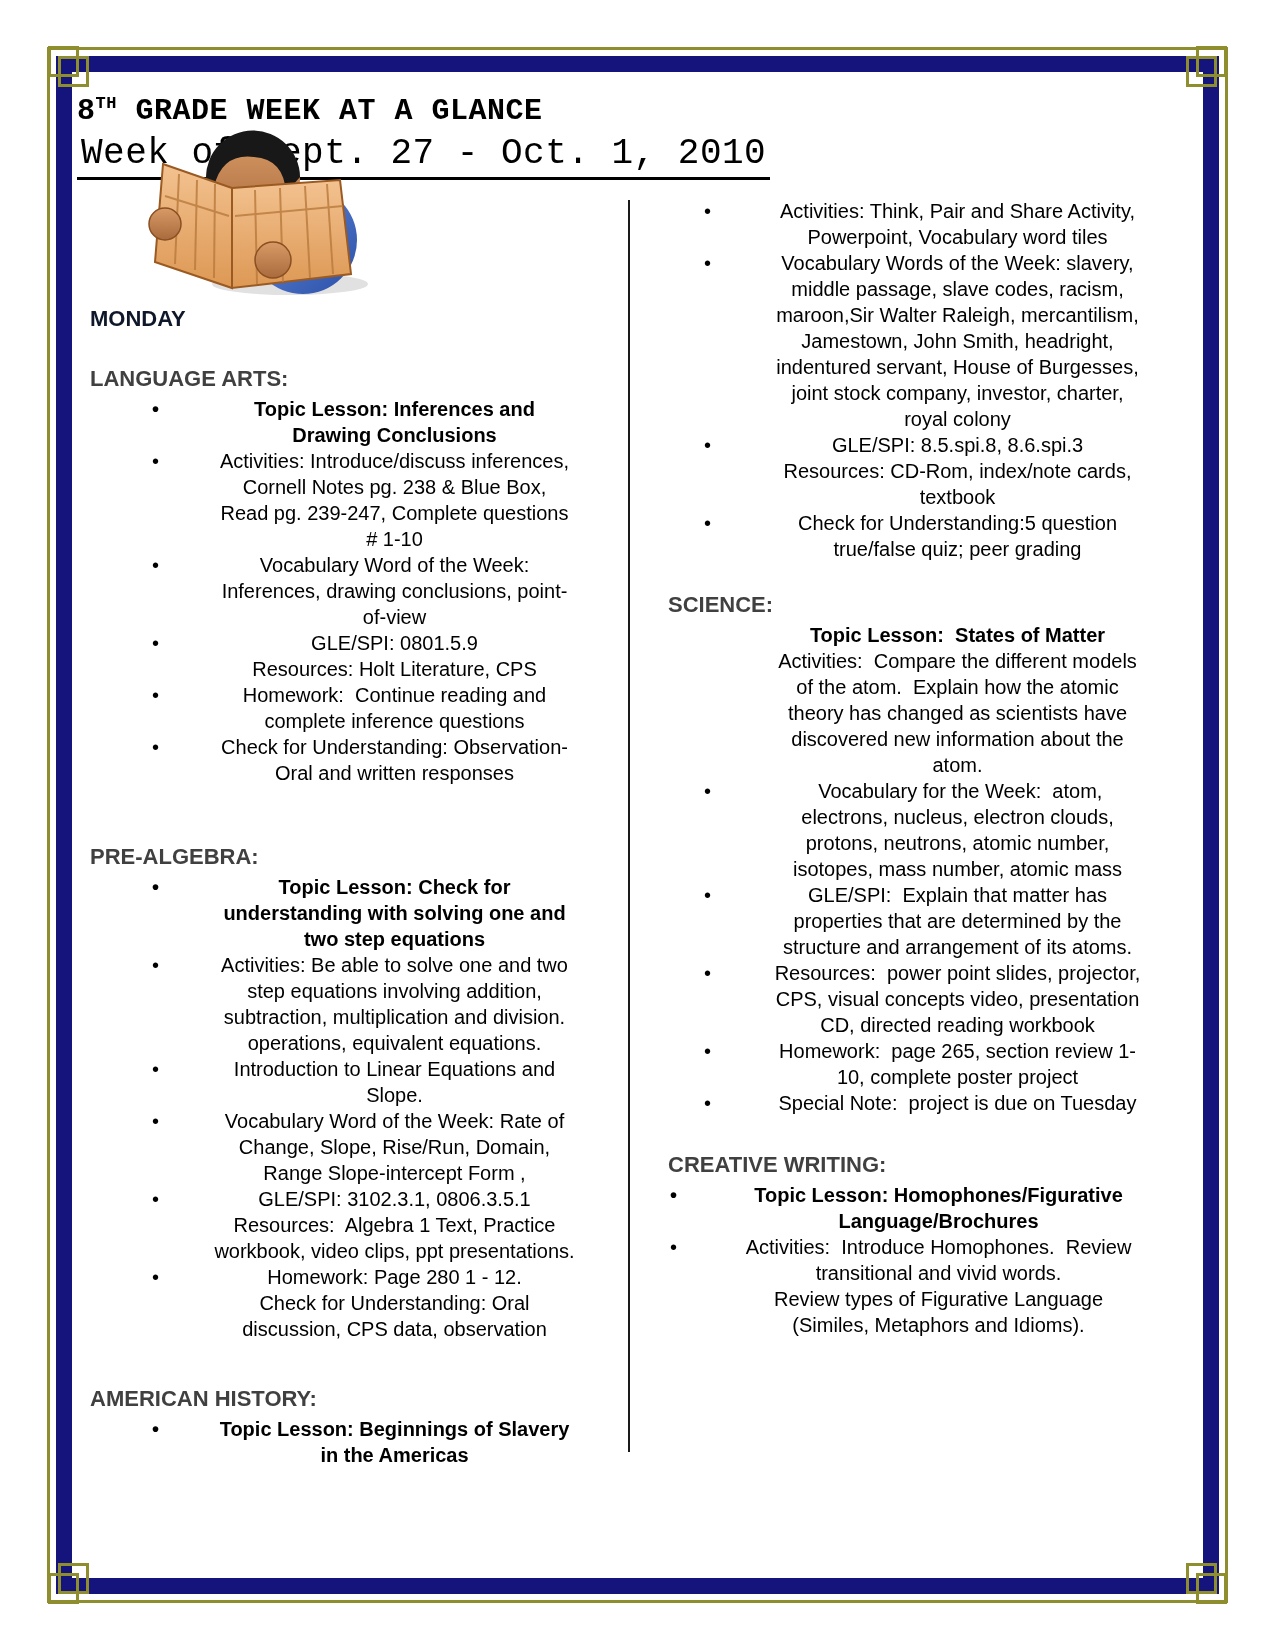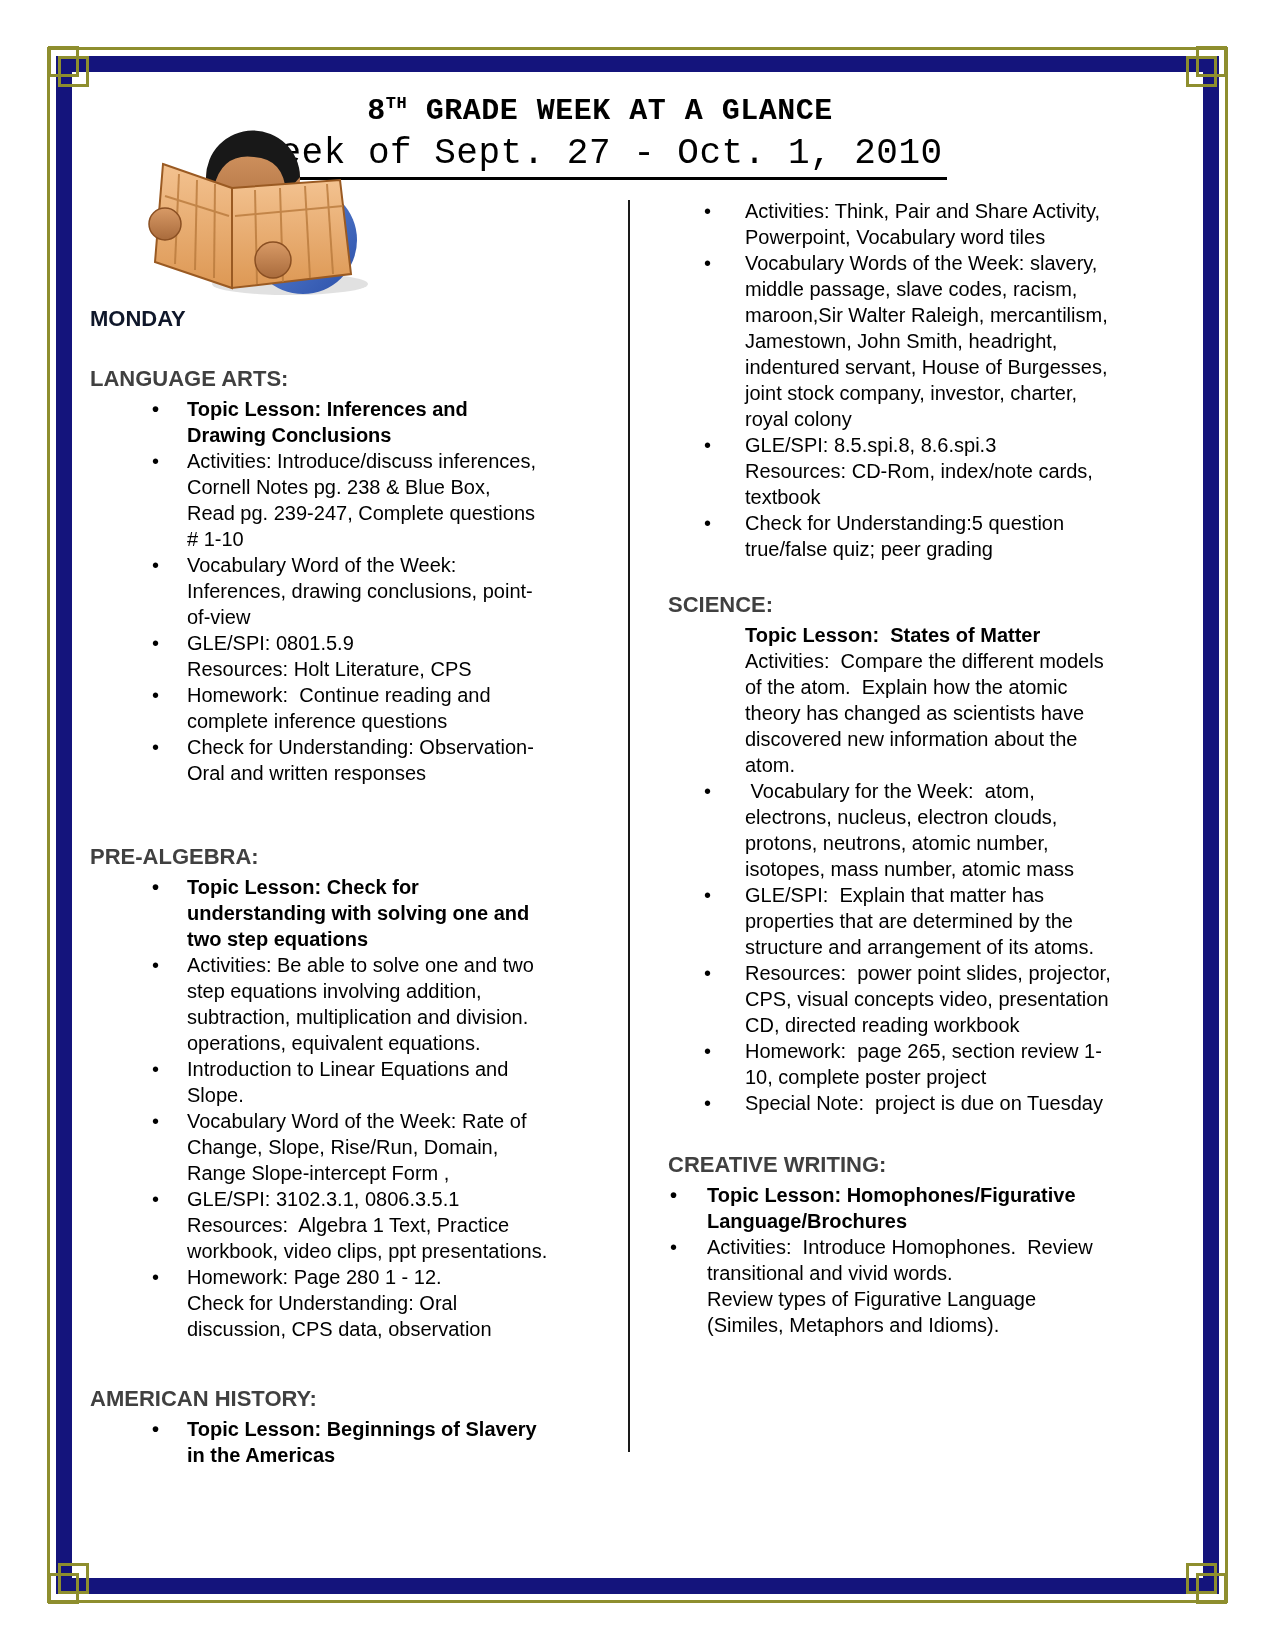--- a/index.html
+++ b/index.html
@@ -13,21 +13,21 @@
   .gold-rect { position:absolute; inset:47px; border:3px solid #8e8e2e; }
   .navy-rect { position:absolute; inset:56px; border:16px solid #14147c; }
   .corner { position:absolute; width:25px; height:25px; border:3px solid #8e8e2e; background:transparent; }
   .c-tl1 { left:48px;  top:46px; }   .c-tl2 { left:58px;  top:56px; }
   .c-tr1 { right:48px; top:46px; }   .c-tr2 { right:58px; top:56px; }
   .c-bl1 { left:48px;  bottom:46px; }.c-bl2 { left:58px;  bottom:56px; }
   .c-br1 { right:48px; bottom:46px; }.c-br2 { right:58px; bottom:56px; }
 
   
   .header-block {
-    position:absolute; top:94px; left:85px; width:1030px; text-align:center;
+    position:absolute; top:94px; left:77px; width:1030px; 
     font-family:"Liberation Mono","DejaVu Sans Mono",monospace;
   }
   .title { font-size:30px; font-weight:bold; letter-spacing:0.5px; }
   .title sup { font-size:17px; }
   .subtitle-wrap { margin-top:5px; }
   .subtitle {
     display:inline-block; font-size:36px; letter-spacing:0.5px;
     border-bottom:3px solid #000; padding:0 4px 3px 4px;
   }
 
@@ -44,21 +44,21 @@
 
   .section h2.sec {
     margin:0; font-size:22px; line-height:26px; font-weight:bold; color:#404040;
   }
   .sec-first { margin-top:34px; }
   .sec-gap-lg { margin-top:58px; }
   .sec-gap-md { margin-top:44px; }
   .sec-gap-rt { margin-top:30px; }
   .sec-gap-cw { margin-top:36px; }
 
-  ul.items { list-style:none; margin:4px 0 0 0; padding:0; }
+  ul.items { list-style:none; margin:4px 0 0 0; padding:0;text-align:center; }
   ul.items li {
     position:relative; white-space:pre-wrap; margin:0;
   }
   .col-left ul.items li { padding-left:97px; }
   .col-left ul.items li::before { content:"\2022"; position:absolute; left:62px; top:0; }
   .col-right ul.items li { padding-left:77px; }
   .col-right ul.items li::before { content:"\2022"; position:absolute; left:36px; top:0; }
   .col-right ul.items.tight li { padding-left:39px; }
   .col-right ul.items.tight li::before { left:2px; }
   ul.items li.nobullet::before { content:"" !important; }

